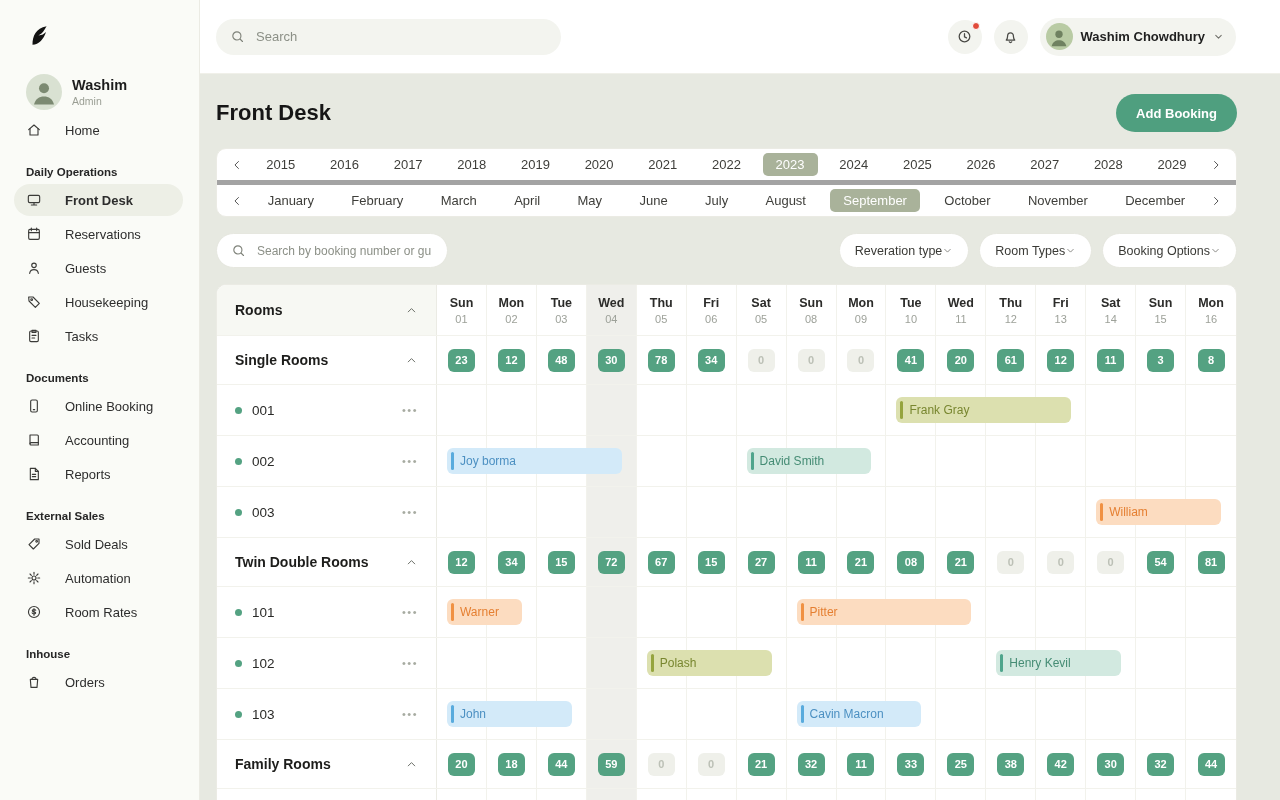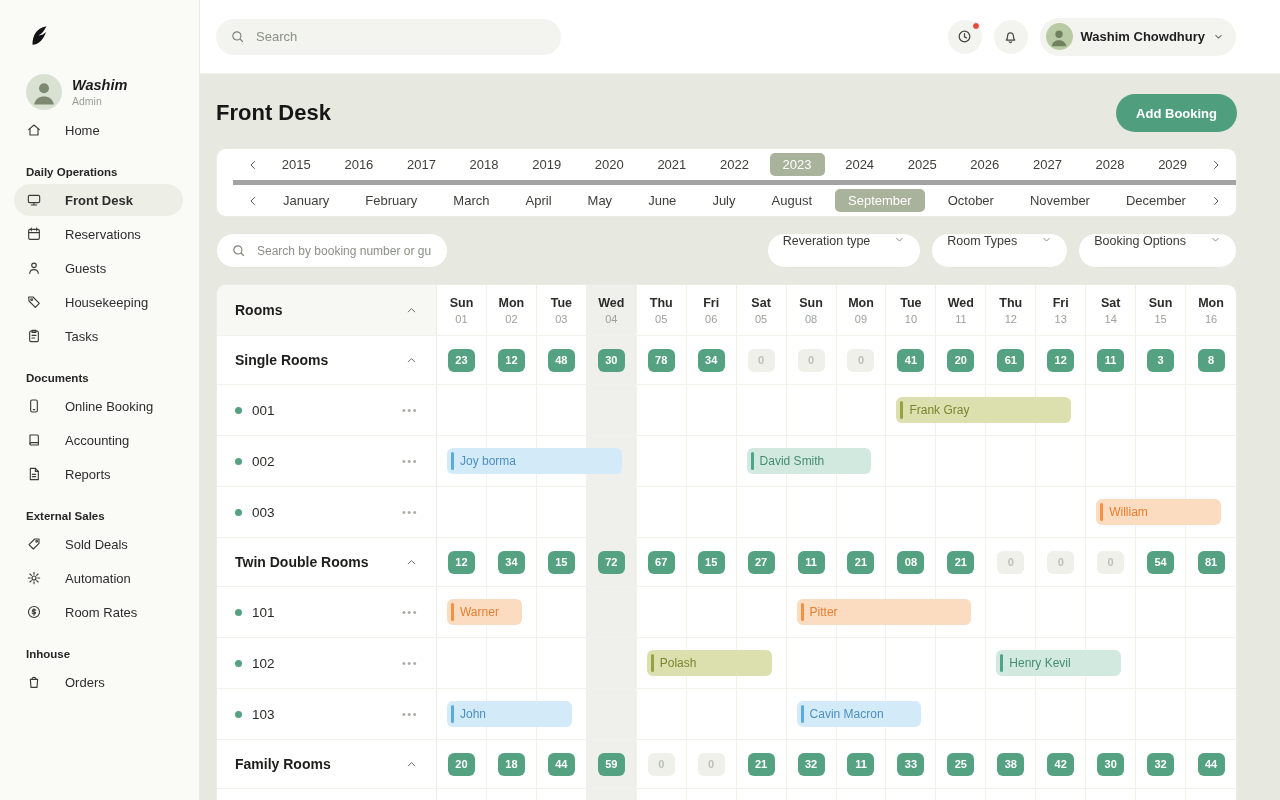--- a/index.html
+++ b/index.html
@@ -2,21 +2,21 @@
 <html style="--accent: #4f9f7f; --sel: #a9b29a; --badge: #54a282; --reddot: #e14b3b;"><head>
 <meta charset="utf-8">
 <style>
   html,body{margin:0;padding:0;background:#e7e9e1;}
   .app{width:1280px;height:800px;display:flex;overflow:hidden;background:#e7e9e1;font-family:"Liberation Sans",sans-serif;color:#222;}
   
   .sidebar{width:200px;flex:0 0 200px;background:#fafbf7;border-right:1px solid #ebebe4;padding:22px 16px 0 14px;box-sizing:border-box;overflow:hidden;}
   .logo{margin-left:12px;width:26px;height:26px;cursor:pointer;}
   .profile{display:flex;align-items:center;gap:10px;margin:26px 0 4px 12px;}
   .avatar{width:36px;height:36px;border-radius:50%;background:#d9e1d2;display:flex;align-items:center;justify-content:center;overflow:hidden;color:#7c8a72;}
-  .p-name{font-size:14.5px;font-weight:700;color:#1c1c1c;font-style:italic;}
+  .p-name{font-size:14.5px;font-weight:700;color:#1c1c1c;}
   .p-role{font-size:10.5px;color:#9a9e94;margin-top:2px;}
   .nav-sec{font-size:11.5px;font-weight:700;color:#262626;margin:20px 0 6px 12px;}
   .nav-item{display:flex;align-items:center;gap:23px;padding:8px 12px;border-radius:18px;font-size:13px;color:#2d2d2d;cursor:pointer;margin:2px 0;}
   .nav-item.active{background:#edefe6;font-weight:700;}
   .icn{display:inline-flex;}
   .icn svg{display:block;}
   .nav-item .icn{color:#3b3b38;}
   .nav-item .icn svg{width:16px;height:16px;}
   
   .main{flex:1;display:flex;flex-direction:column;overflow:hidden;min-width:0;}
@@ -32,32 +32,32 @@
   .user-chip{display:flex;align-items:center;gap:8px;background:#f3f4ef;border-radius:19px;height:38px;padding:0 12px 0 6px;cursor:pointer;}
   .chip-avatar{width:27px;height:27px;border-radius:50%;background:#b9cba4;overflow:hidden;display:flex;align-items:center;justify-content:center;color:#6f8160;}
   .chip-name{font-size:13px;font-weight:700;color:#1f1f1f;}
   .user-chip .icn svg, .dropdown .icn svg{width:11px;height:11px;color:#6e6e68;}
   
   .content{flex:1;padding:20px 43px 0 16px;overflow:hidden;}
   .page-head{display:flex;align-items:center;justify-content:space-between;margin-bottom:16px;}
   h1{margin:0;font-size:22px;color:#161616;}
   .add-booking{background:var(--accent,#4f9f7f);color:#fff;border:none;border-radius:19px;height:38px;padding:0 20px;font-size:13px;font-weight:700;font-family:inherit;cursor:pointer;}
   .date-nav{background:#fff;border:1px solid #ebebe4;border-radius:10px;}
-  .date-row{display:flex;align-items:center;height:31px;padding:0 8px;margin-left:16px;}
+  .date-row{display:flex;align-items:center;height:31px;padding:0 8px;}
   .date-row + .date-row{border-top:5px solid #a3a3a3;}
   .chev{background:none;border:none;color:#555;width:24px;height:24px;display:flex;align-items:center;justify-content:center;cursor:pointer;padding:0;}
   .chev svg{width:14px;height:14px;}
   .plist{flex:1;display:flex;justify-content:space-around;align-items:center;}
   .period{font-size:13px;color:#3e3e3a;padding:5px 13px;border-radius:5px;cursor:pointer;line-height:1;}
   .period.selected{background:var(--sel,#a9b29a);color:#fff;}
   .filter-row{display:flex;align-items:center;margin:16px 0;}
   .search.small{width:232px;height:35px;background:#fff;border:1px solid #e6e7df;}
   .search.small input{font-size:12px;}
   .dropdowns{margin-left:auto;display:flex;gap:10px;}
-  .dropdown{display:flex;gap:24px;background:#fff;border:1px solid #e6e7df;border-radius:18px;height:35px;padding:0 15px;font-size:12.5px;color:#3a3a36;cursor:pointer;box-sizing:border-box;}
+  .dropdown{display:flex;align-items:center;gap:0;background:#fff;border:1px solid #e6e7df;border-radius:18px;height:35px;padding:0 15px;font-size:12.5px;color:#3a3a36;cursor:pointer;box-sizing:border-box;}
   
   .calendar{background:#fff;border:1px solid #ebebe4;border-radius:10px 10px 0 0;overflow:hidden;}
   .cal-row{display:flex;border-top:1px solid #f2f2ec;}
   .cal-row:first-child{border-top:none;}
   .rooms-cell{flex:0 0 220px;width:220px;box-sizing:border-box;border-right:1px solid #ebebe4;display:flex;align-items:center;padding:10px 18px;}
   .cal-header{height:50px;}
   .cal-header .rooms-cell{background:#f7f8f3;justify-content:space-between;}
   .rooms-label,.group-name{font-size:14px;font-weight:700;color:#1d1d1b;}
   .day-grid{flex:1;display:grid;grid-template-columns:repeat(16,1fr);position:relative;min-width:0;}
   .day-cell{border-right:1px solid #f2f2ec;display:flex;flex-direction:column;align-items:center;justify-content:center;min-width:0;}

